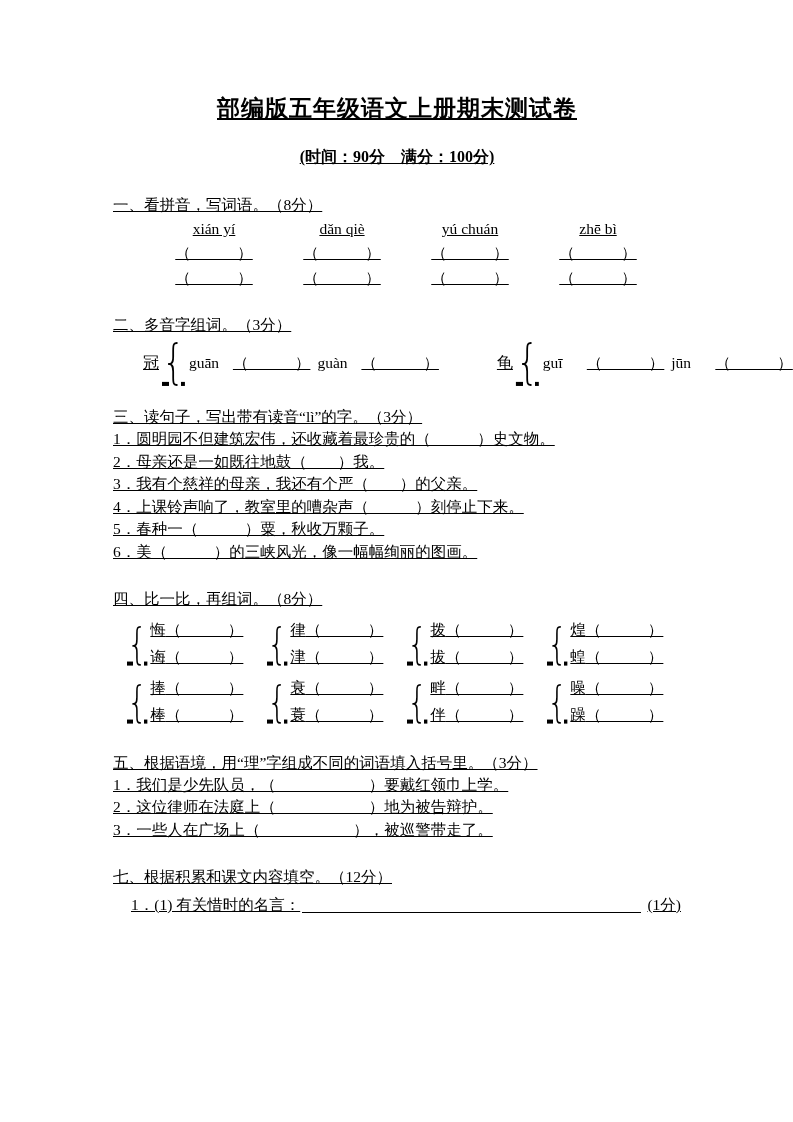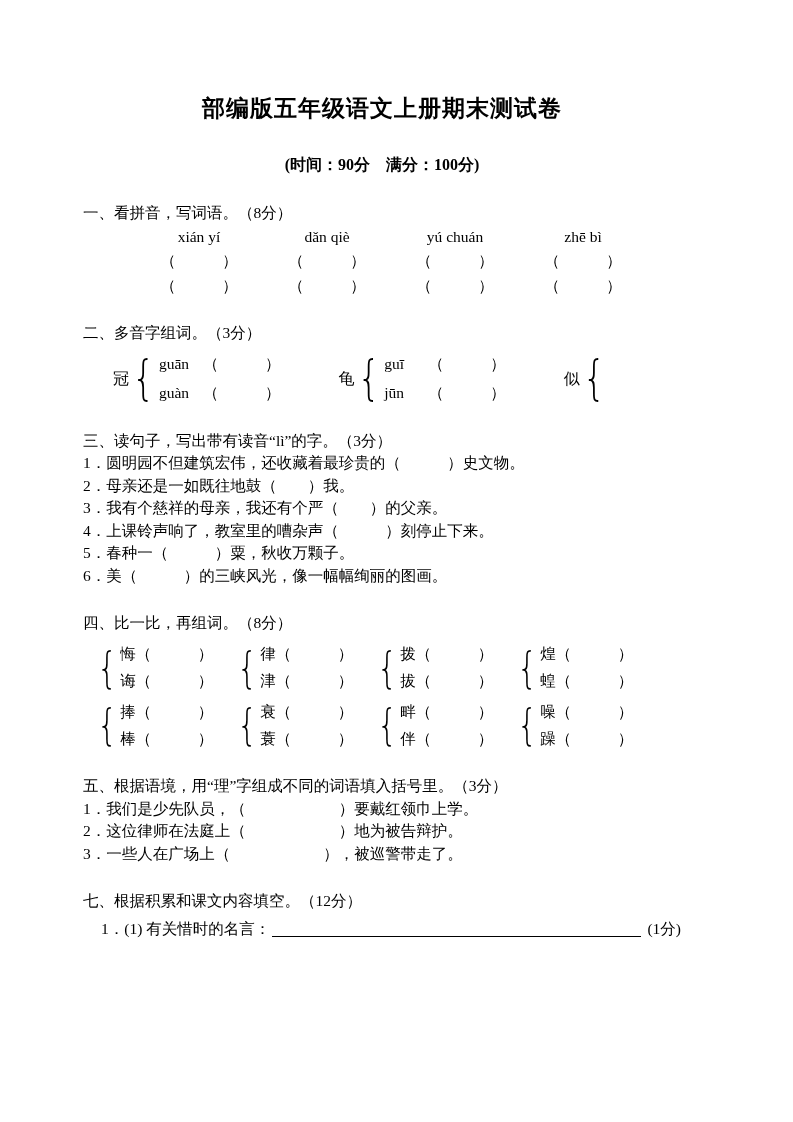--- a/index.html
+++ b/index.html
@@ -2,42 +2,42 @@
 <html><head>
 <meta charset="utf-8">
 <style>
   * { margin: 0; padding: 0; box-sizing: border-box; }
   html, body { background: #ffffff; }
   body { width: 793px; margin: 0 auto; }
   .page {
     width: 793px; height: 1122px; background: #fff; color: #000;
     font-family: "Liberation Serif", "DejaVu Serif", serif;
     font-size: 15.5px; line-height: 1.45;
-    padding: 92px 112px 30px 83px; overflow: hidden; position: relative;
+    padding: 92px 112px 30px 113px; overflow: hidden; position: relative; text-decoration: underline;
   }
   .title { text-align: center; font-size: 23px; font-weight: bold; letter-spacing: 1px; }
-  .subtitle { text-align: center; font-size: 16px; font-weight: bold; margin-top: 28px; }
+  .subtitle { text-align: center; font-size: 16px; font-weight: bold; margin-top: 20px; }
   .heading { margin-top: 25px; white-space: nowrap; }
 
   
   .py-grid { display: flex; margin-left: 18px; margin-top: 2px; justify-content: center; }
   .py-grid .cell { width: 128px; text-align: center; white-space: nowrap; }
 
   
   .brace {
     font-family: "DejaVu Sans", sans-serif; font-weight: 100; line-height: 1;
     display: inline-block; transform: scaleY(1.35); color: #000;
   }
 
   
   .mz-row { display: flex; gap: 58px; margin: 8px 0 2px 30px; align-items: center; }
   .mz-group { display: inline-flex; align-items: center; }
   .mz-char { font-size: 16px; margin-right: 2px; }
   .mz-group .brace { font-size: 36px; margin: 0 4px 0 1px; }
-  .mz-col { display: inline-flex; flex-direction: column; gap: 7px; }
+  .mz-col { display: inline-flex; gap: 7px; }
   .mz-line { white-space: nowrap; }
   .mz-line .py { display: inline-block; min-width: 44px; }
 
   
   .q-item { white-space: nowrap; }
 
   
   .bz-row { display: flex; margin: 8px 0 4px 14px; }
   .bz-group { display: flex; align-items: center; width: 140px; }
   .bz-group:last-child { width: auto; }

